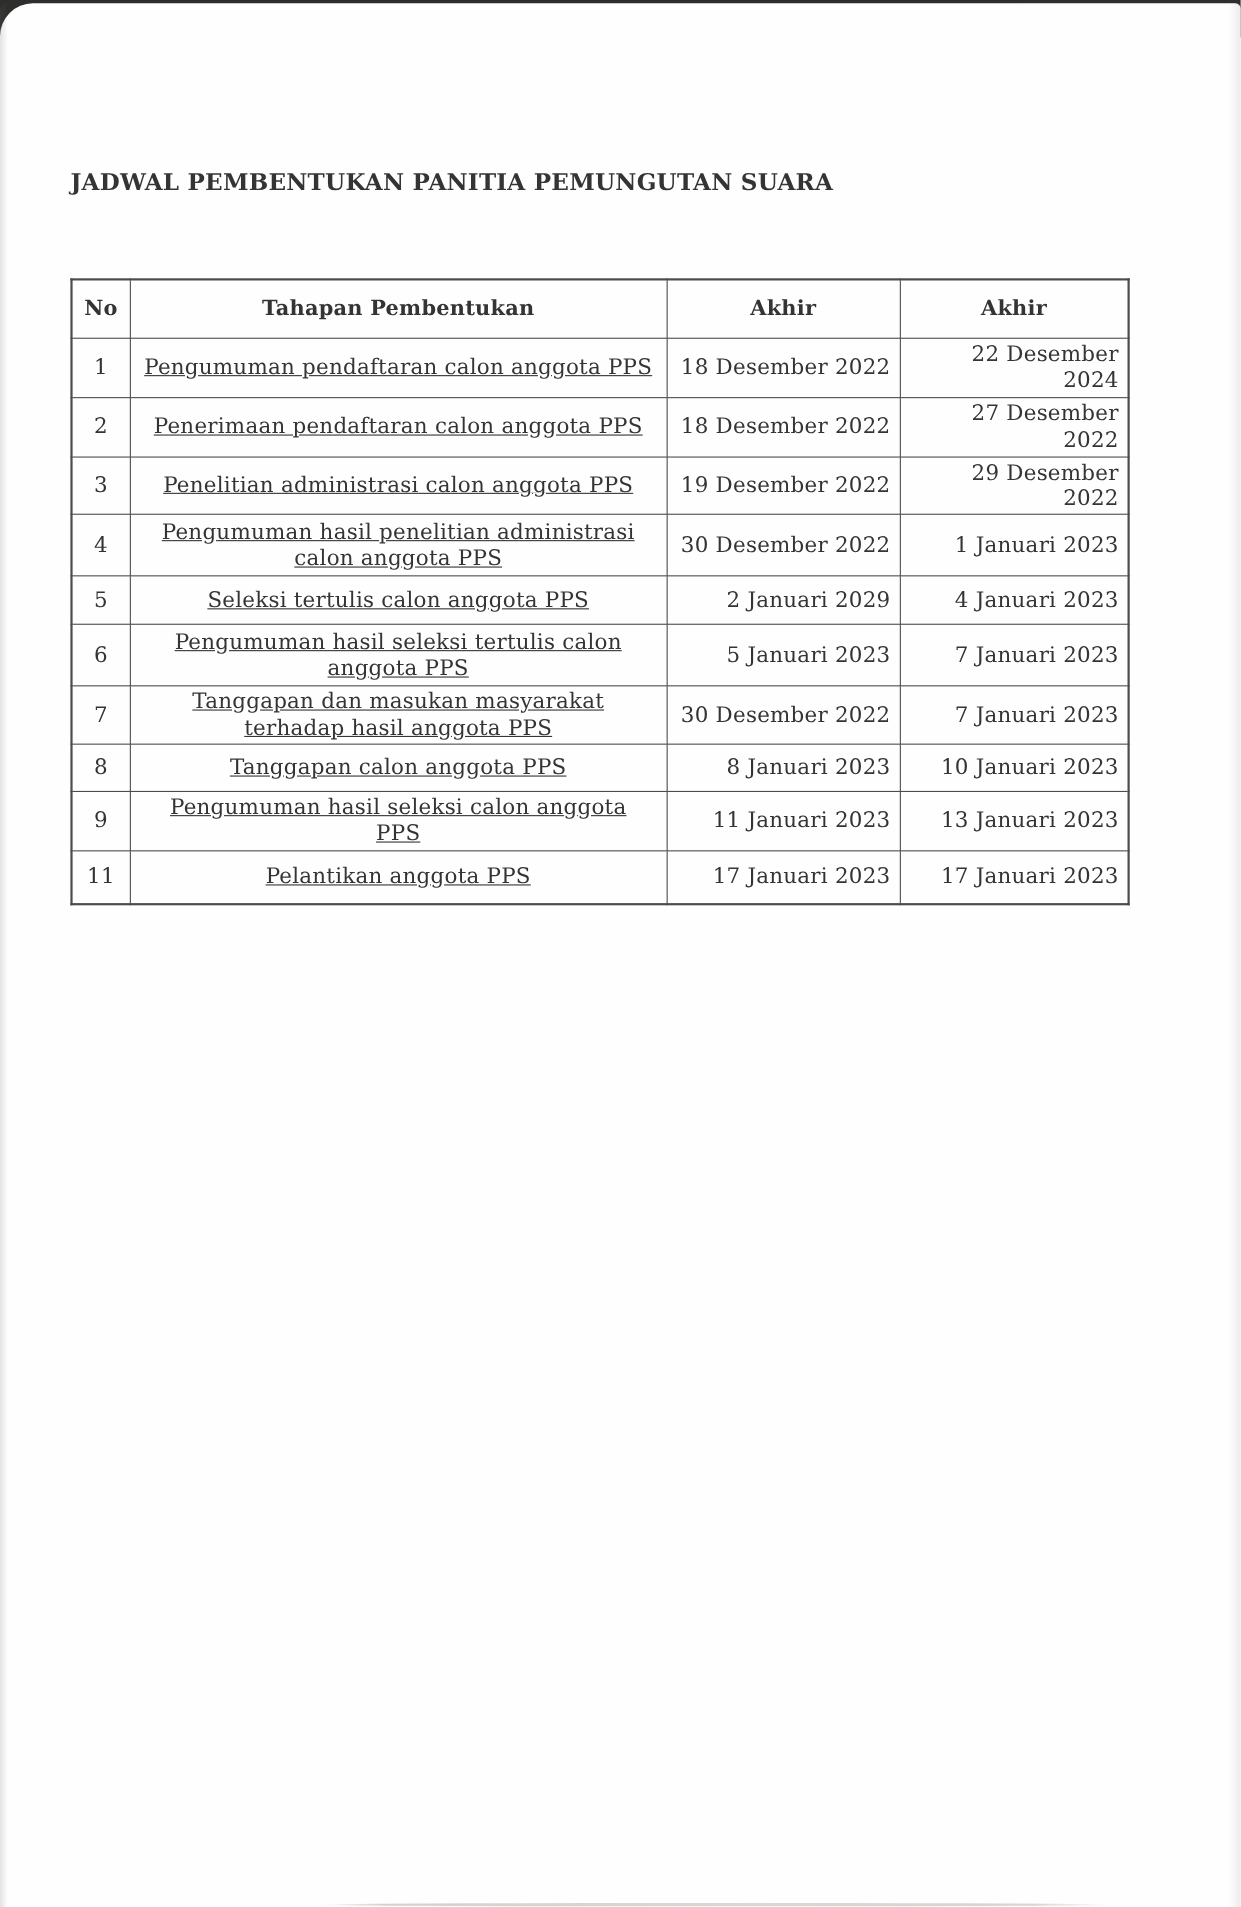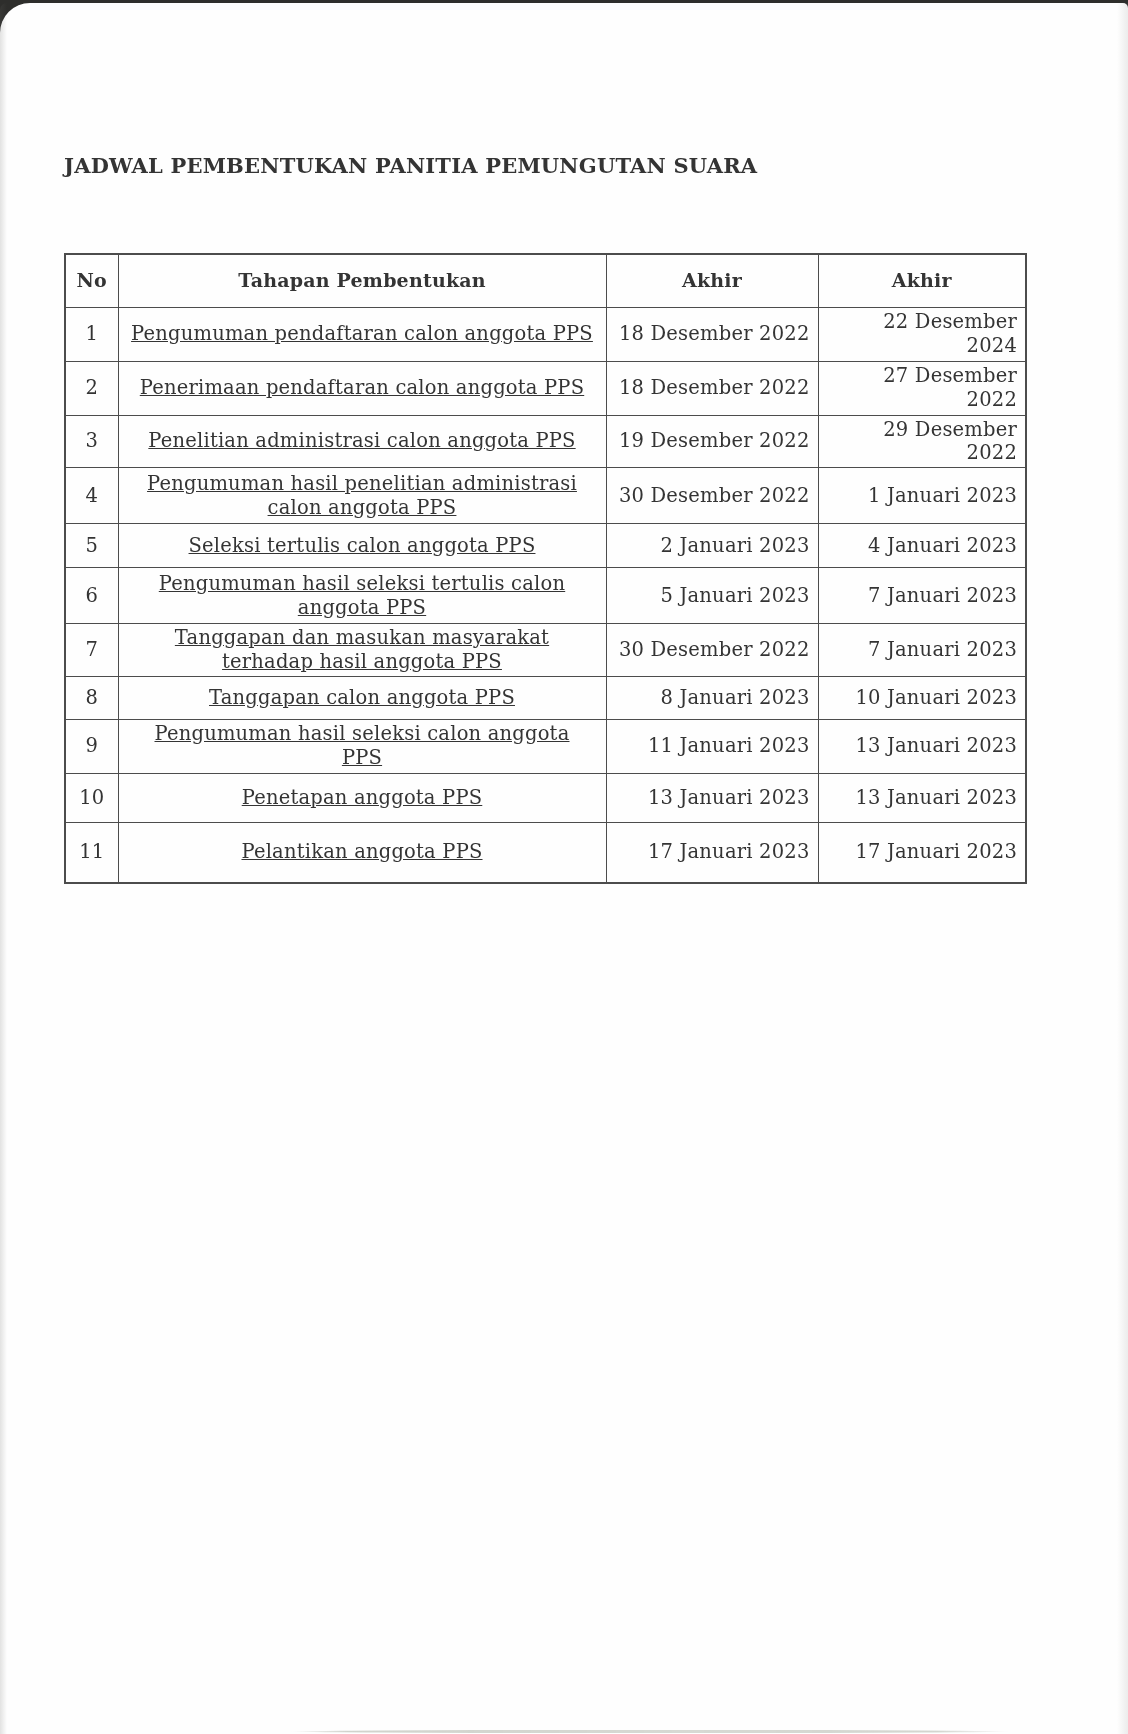--- a/index.html
+++ b/index.html
@@ -193,21 +193,21 @@
         <tr>
     <td class="c-no">4</td>
     <td class="c-tahapan">Pengumuman hasil penelitian administrasi
 calon anggota PPS</td>
     <td class="c-awal">30 Desember 2022</td>
     <td class="c-akhir">1 Januari 2023</td>
   </tr>
         <tr>
     <td class="c-no">5</td>
     <td class="c-tahapan">Seleksi tertulis calon anggota PPS</td>
-    <td class="c-awal">2 Januari 2023</td>
+    <td class="c-awal">2 Januari 2029</td>
     <td class="c-akhir">4 Januari 2023</td>
   </tr>
         <tr>
     <td class="c-no">6</td>
     <td class="c-tahapan">Pengumuman hasil seleksi tertulis calon
 anggota PPS</td>
     <td class="c-awal">5 Januari 2023</td>
     <td class="c-akhir">7 Januari 2023</td>
   </tr>
         <tr>
@@ -224,26 +224,20 @@
     <td class="c-akhir">10 Januari 2023</td>
   </tr>
         <tr>
     <td class="c-no">9</td>
     <td class="c-tahapan">Pengumuman hasil seleksi calon anggota
 PPS</td>
     <td class="c-awal">11 Januari 2023</td>
     <td class="c-akhir">13 Januari 2023</td>
   </tr>
         <tr>
-    <td class="c-no">10</td>
-    <td class="c-tahapan">Penetapan anggota PPS</td>
-    <td class="c-awal">13 Januari 2023</td>
-    <td class="c-akhir">13 Januari 2023</td>
-  </tr>
-        <tr>
     <td class="c-no">11</td>
     <td class="c-tahapan">Pelantikan anggota PPS</td>
     <td class="c-awal">17 Januari 2023</td>
     <td class="c-akhir">17 Januari 2023</td>
   </tr>
       </tbody>
   </table>
 
   <div class="scan-bottom-artifact"></div>
 </div>

